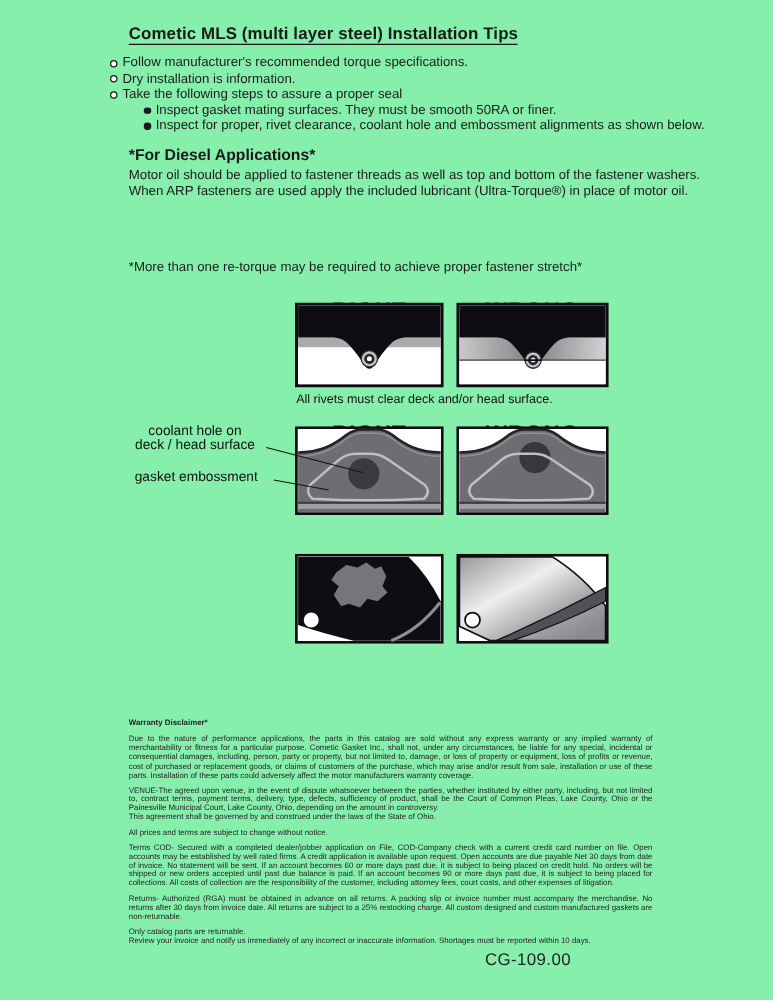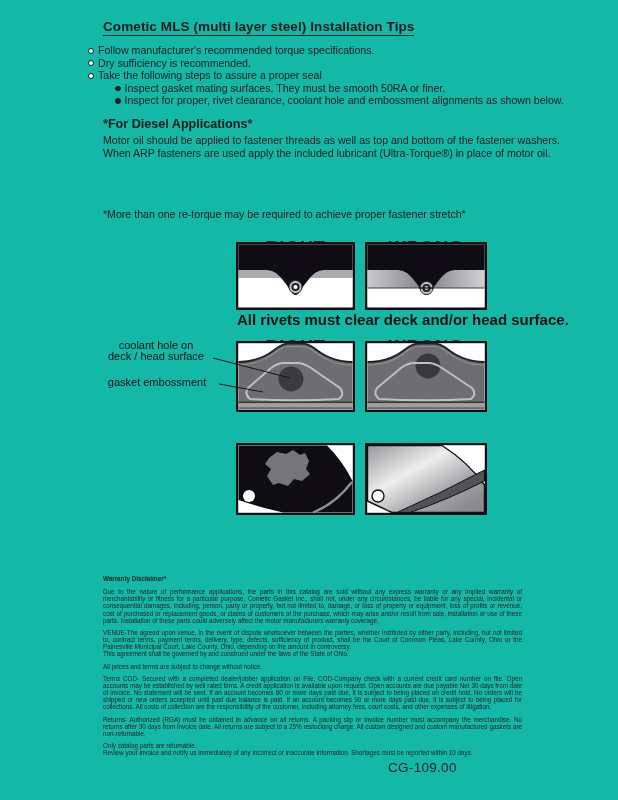--- a/index.html
+++ b/index.html
@@ -1,19 +1,19 @@
 <!DOCTYPE html>
 <html><head>
 <meta charset="utf-8">
 <style>
   html,body{margin:0;padding:0;background:#e8e8e8;}
   .page{
     position:relative;
     width:618px;height:800px;
-    background:#14b8a6;
+    background:#86efac;
     font-family:"Liberation Sans","DejaVu Sans",sans-serif;
     color:#1a1a1c;
     overflow:hidden;
     margin:0 auto;
   }
   .abs{position:absolute;}
   .doc-title{
     left:103px;top:19px;
     font-size:13.5px;font-weight:bold;
     letter-spacing:.1px;
@@ -30,21 +30,21 @@
   .b-sub .marker{background:#1a1a1c;width:3.5px;height:3.5px;margin-top:4px;}
   .diesel-h{left:103px;top:117px;font-size:12.6px;font-weight:bold;}
   .para{left:103px;font-size:10.6px;line-height:13.2px;width:466px;}
   .p1{top:134px;}
   .p2{top:168px;}
   .p3{top:208px;}
   .rw-label{
     font-size:18px;font-weight:600;letter-spacing:.8px;
     color:#1b1b1e;text-align:center;margin-top:12px;
   }
-  .caption{font-size:15px;font-weight:bold;color:#101013;line-height:12.2px;}
+  .caption{font-size:10px;font-weight:normal;color:#101013;line-height:12.2px;}
   .side-label{font-size:11px;color:#101013;text-align:center;line-height:11px;}
   .diagram{display:block;}
   .pagenum{left:388px;top:760px;font-size:13.5px;color:#232326;letter-spacing:.3px;}
   .legal{left:103px;top:575px;width:419px;font-size:6.3px;line-height:7.15px;color:#232326;}
   .legal .lh{font-weight:bold;margin:0 0 6px 0;}
   .legal p{margin:0 0 5px 0;text-align:justify;}
   .legal p.tight{margin:0;}
   .legal p.afterTight{margin:0 0 5px 0;}
 </style>
 </head>
@@ -54,21 +54,21 @@
 
   <div class="abs doc-title">Cometic MLS (multi layer steel) Installation Tips</div>
 
   <div class="abs bullets">
     <div class="b-row">
       <span class="marker"></span>
       <span>Follow manufacturer's recommended torque specifications.</span>
     </div>
     <div class="b-row">
       <span class="marker"></span>
-      <span>Dry sufficiency is recommended.</span>
+      <span>Dry installation is information.</span>
     </div>
     <div class="b-row">
       <span class="marker"></span>
       <span>Take the following steps to assure a proper seal</span>
     </div>
     <div class="b-row b-sub">
       <span class="marker"></span>
       <span>Inspect gasket mating surfaces.  They must be smooth 50RA or finer.</span>
     </div>
     <div class="b-row b-sub">

